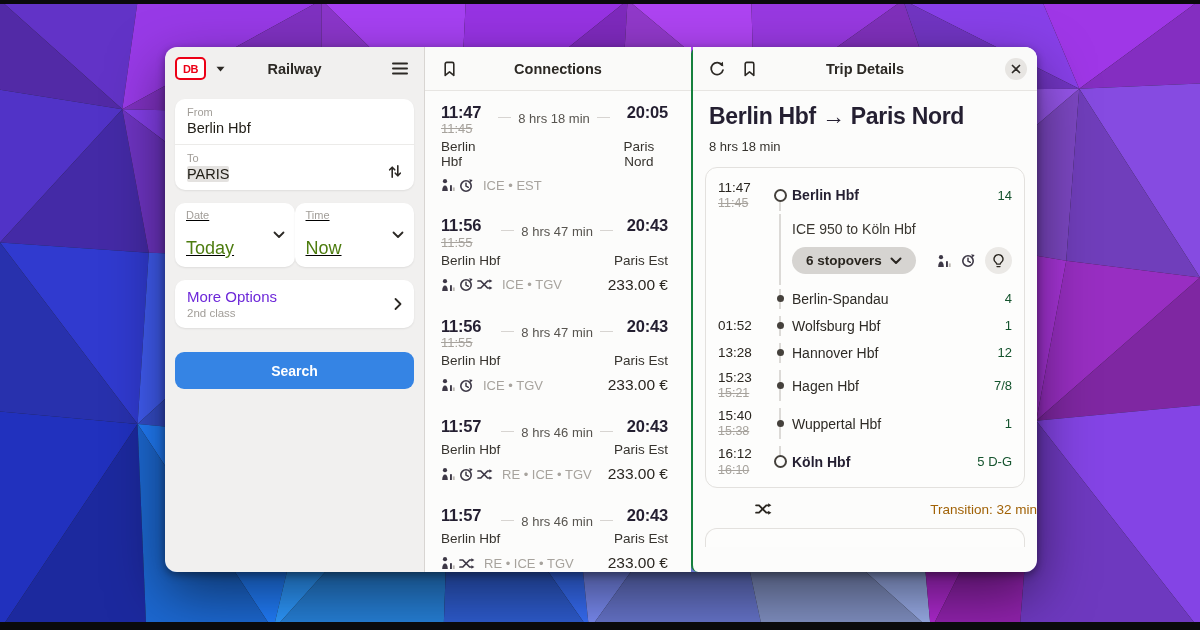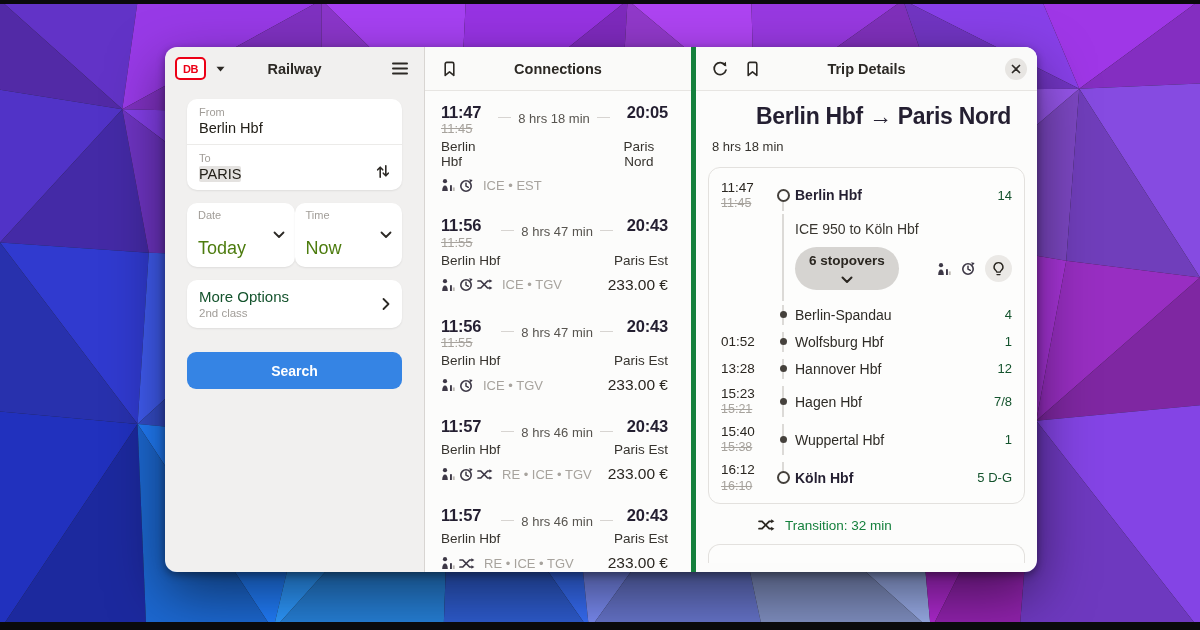--- a/index.html
+++ b/index.html
@@ -10,49 +10,49 @@
   .bar.top{top:0;height:4px;}
   .bar.bot{bottom:0;height:8px;}
 
   
   .window{position:absolute;left:165px;top:47px;width:872px;height:525px;
     border-radius:12px;overflow:hidden;display:flex;z-index:2;
     box-shadow:0 3px 8px rgba(0,0,0,.4),0 22px 55px rgba(0,0,0,.5);}
   .pane{display:flex;flex-direction:column;min-width:0;}
   .pane-left{width:259px;background:#f1f0ef;}
   .pane-mid{width:266px;background:#fcfcfb;border-left:1px solid #d8d5d2;}
-  .pane-right{flex:1;background:#fcfcfb;border-left:5px solid #15803d;}
+  .pane-right{flex:1;background:#fcfcfb;border-left:2px solid #15803d;border-radius:7px;}
 
   .hdr{height:43px;flex:0 0 43px;display:flex;align-items:center;position:relative;padding:0 10px;gap:4px;}
   .pane-mid .hdr,.pane-right .hdr{background:#fafaf9;border-bottom:1px solid #e7e5e2;}
   .hdr-title{position:absolute;left:0;right:0;text-align:center;font-weight:700;font-size:14.5px;color:#2c2925;}
   .hdr-ic{width:28px;height:28px;display:flex;align-items:center;justify-content:center;z-index:1;border-radius:6px;}
   .push{margin-left:auto;}
   svg.ic{display:block;}
 
   .db-badge{width:27px;height:19px;background:#fff;border:2px solid #ec0016;border-radius:5px;
     display:flex;align-items:center;justify-content:center;font-weight:700;font-size:11px;
     letter-spacing:-0.5px;color:#ec0016;z-index:1;}
   .caret{margin-left:6px;z-index:1;}
 
   
-  .lc{padding:9px 22px;}
+  .lc{padding:9px 10px;}
   .card{background:#fff;border-radius:10px;box-shadow:0 1px 2px rgba(0,0,0,.08);}
   .frow{padding:7px 12px 8px;position:relative;}
   .frow + .frow{border-top:1px solid #ecebe9;}
   .flabel{font-size:11px;color:#a19d98;}
   .fvalue{font-size:14.5px;color:#232019;margin-top:2px;}
   .sel{background:#e4e2e0;border-radius:2px;}
   .swap-btn{position:absolute;right:11px;bottom:11px;}
-  .row2{display:flex;gap:0;margin-top:13px;}
+  .row2{display:flex;gap:0;margin-top:13px;text-decoration:underline;}
   .dd{flex:1;padding:6px 11px 8px;position:relative;}
   .dd .chev{position:absolute;right:10px;top:50%;transform:translateY(-50%);}
   .dd-value{font-size:18px;color:#4d7c0f;margin-top:17px;}
   .more{margin-top:13px;padding:8px 12px 9px;position:relative;}
-  .more-title{font-size:15px;color:#14532d;}
+  .more-title{font-size:15px;color:#6d28d9;}
   .more-sub{font-size:11.5px;color:#a19d98;margin-top:2px;}
   .more .chev{position:absolute;right:12px;top:50%;transform:translateY(-50%);}
   .search-btn{margin-top:24px;width:100%;height:37px;background:#3584e4;border:none;
     border-radius:9px;color:#fff;font-weight:700;font-size:14px;font-family:inherit;}
 
   
   .conn-list{overflow:hidden;flex:1;}
   .conn{padding:12px 23px 11px 16px;display:grid;grid-template-columns:auto 1fr auto;}
   .t-new{display:block;font-size:16.5px;font-weight:700;color:#241f31;line-height:1.1;letter-spacing:-0.2px;}
   .t-old{display:block;font-size:13px;color:#a7a39d;text-decoration:line-through;line-height:1.25;}
@@ -66,44 +66,44 @@
   .conn-foot{grid-column:1/4;display:flex;align-items:center;margin-top:8px;min-height:16px;}
   .conn-foot .trains{margin-left:6px;font-size:13px;color:#a7a39d;white-space:nowrap;}
   .conn-foot .trains:empty{display:none;}
   .price{margin-left:auto;font-size:15.5px;color:#2a2620;}
   .price:empty{display:none;}
   .fi{margin-right:3px;display:flex;}
 
   
   .rc{flex:1;overflow:hidden;display:flex;flex-direction:column;}
   .trip-head{padding:13px 16px 0;}
-  .trip-title{font-size:23px;font-weight:800;color:#241f31;letter-spacing:-0.3px;line-height:1.1;margin-left:44px;}
+  .trip-title{font-size:23px;font-weight:800;color:#241f31;letter-spacing:-0.3px;line-height:1.1;}
   .trip-dur{font-size:13px;color:#36332e;margin-top:10px;}
   .trip-card{margin:13px 12px 0;background:#fdfdfc;border:1px solid #e3e1de;border-radius:12px;padding:8px 12px 6px;}
   .srow{display:grid;grid-template-columns:50px 24px 1fr auto;align-items:center;padding:3.5px 0;min-height:20px;}
   .stime{font-size:13.5px;color:#2a2620;line-height:1.2;}
   .stime-old{font-size:12.5px;color:#a7a39d;text-decoration:line-through;line-height:1.2;}
   .stime-old:empty{display:none;}
   .marker{position:relative;align-self:stretch;display:flex;align-items:center;justify-content:center;}
   .marker::before{content:"";position:absolute;left:50%;top:0;bottom:0;width:2px;margin-left:-1px;background:#dcdad7;}
   .marker.ln-start::before{top:50%;}
   .marker.ln-end::before{bottom:50%;}
   .dot{width:7px;height:7px;border-radius:50%;background:#45413c;position:relative;z-index:1;}
   .ring{width:9px;height:9px;border-radius:50%;background:#fdfdfc;border:2px solid #45413c;position:relative;z-index:1;}
   .sname{font-size:14px;color:#2e2b26;}
   .sname.b{font-weight:700;color:#241f31;}
   .splat{font-size:13px;color:#14532d;text-align:right;padding-left:8px;}
   .trow{display:grid;grid-template-columns:50px 24px 1fr;}
   .train-line{font-size:14px;color:#3a3731;margin:7px 0 10px;}
   .pill-row{display:flex;align-items:center;margin-bottom:11px;}
   .pill{display:inline-flex;align-items:center;gap:8px;background:#d6d4d1;border-radius:999px;
-    padding:6px 14px;font-weight:700;font-size:13.5px;color:#2a2620;flex-direction:column;}
+    padding:6px 14px;font-weight:700;font-size:13.5px;color:#2a2620;}
   .leg-icons{margin-left:auto;display:flex;align-items:center;gap:9px;}
   .bulb-btn{width:27px;height:27px;border-radius:50%;background:#ebe9e6;display:flex;align-items:center;justify-content:center;}
-  .trans{display:flex;align-items:center;gap:10px;margin:13px 0 11px 62px;font-size:13.5px;color:#15803d;}
+  .trans{display:flex;align-items:center;gap:10px;margin:13px 0 11px 62px;font-size:13.5px;color:#a16207;justify-content:space-between;}
   .stub{margin:0 12px;height:18px;border:1px solid #e3e1de;border-bottom:none;border-radius:12px 12px 0 0;background:#fdfdfc;}
   .close-btn{width:22px;height:22px;border-radius:50%;background:#e7e5e2;display:flex;
     align-items:center;justify-content:center;z-index:1;}
 </style>
 </head>
 <body>
 
 <div class="stage">
   <svg id="wp" width="1200" height="630">
       <polygon points="0,0 137.7927998938685,0 122.32776978569746,109.3236754641839" fill="rgb(98,51,199)"></polygon>

